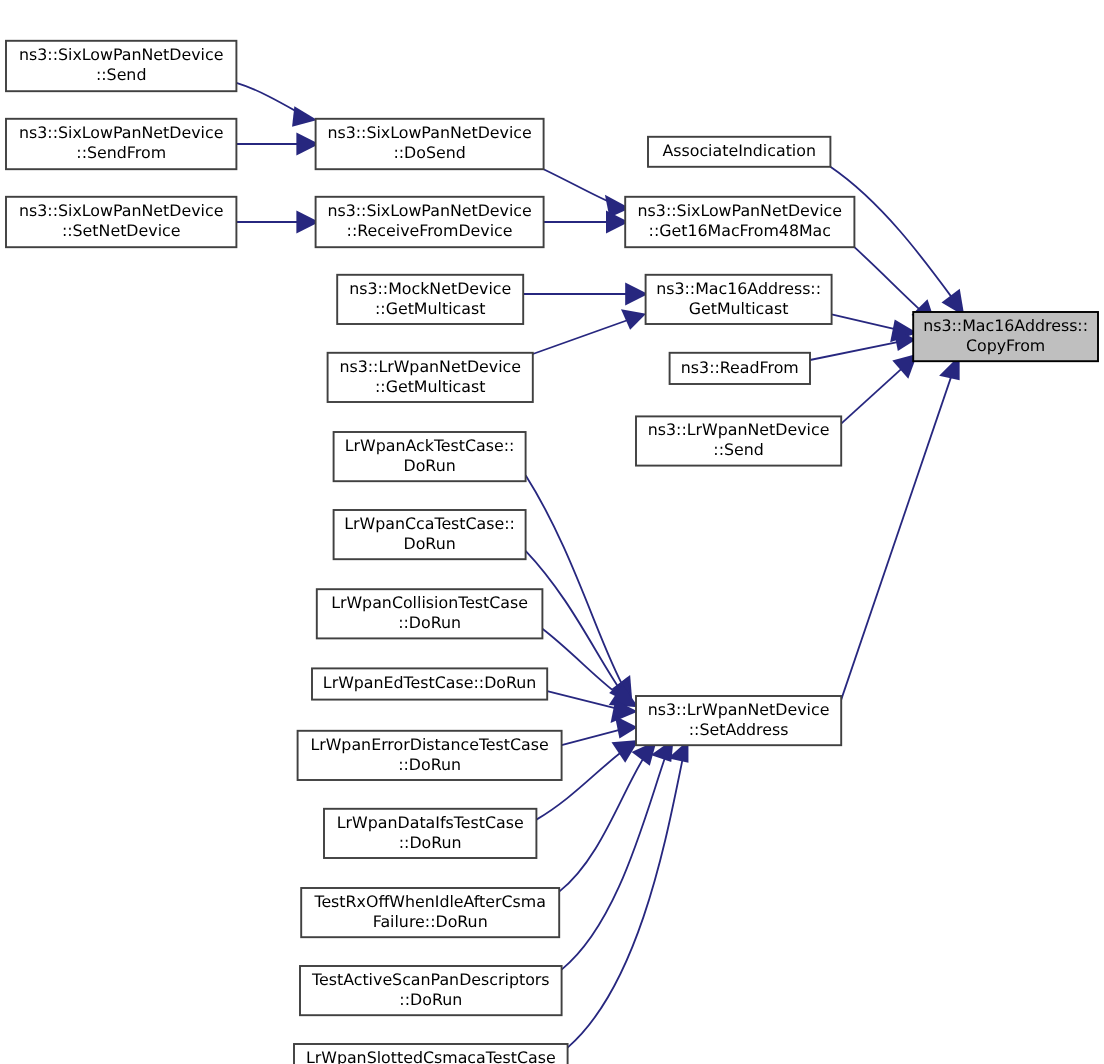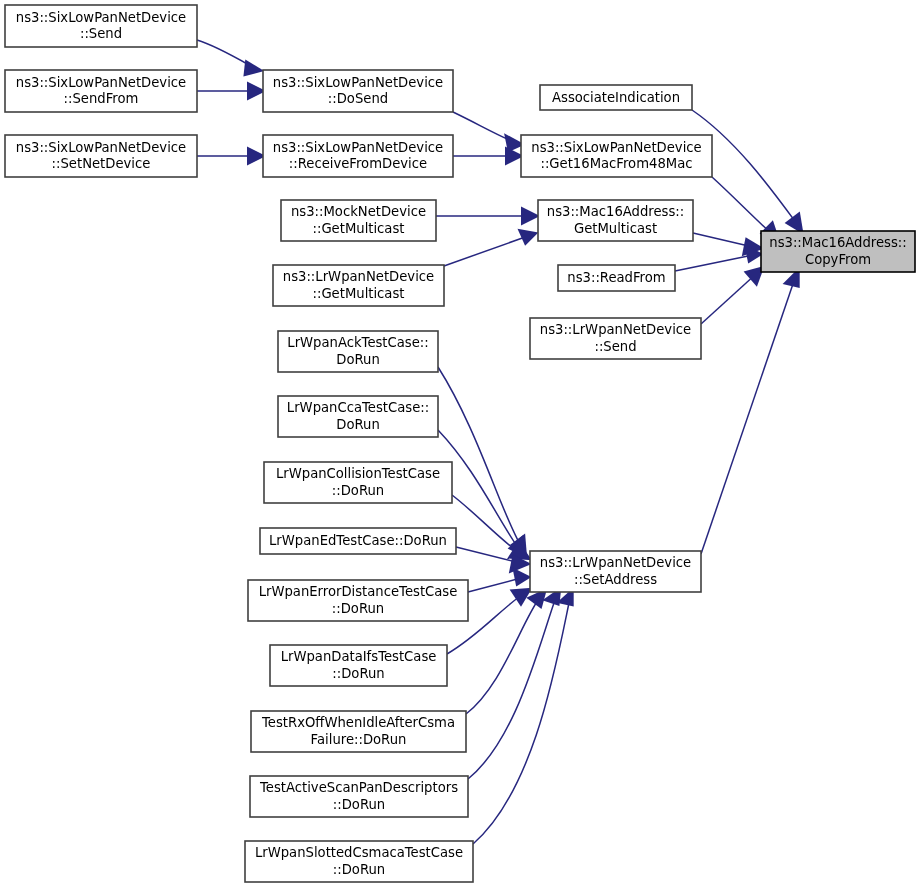--- a/index.html
+++ b/index.html
@@ -10,20 +10,21 @@
   body {
     width: 920px;
     height: 887px;
     font-family: "DejaVu Sans", sans-serif;
     overflow: hidden;
   }
   #graph-root {
     position: relative;
     width: 920px;
     height: 679px;
+    margin-top: 29px;
   }
   svg#callgraph {
     display: block;
     width: 920px;
     height: 887px;
   }
   .node-box {
     fill: #ffffff;
     stroke: #404040;
     stroke-width: 1.6;

